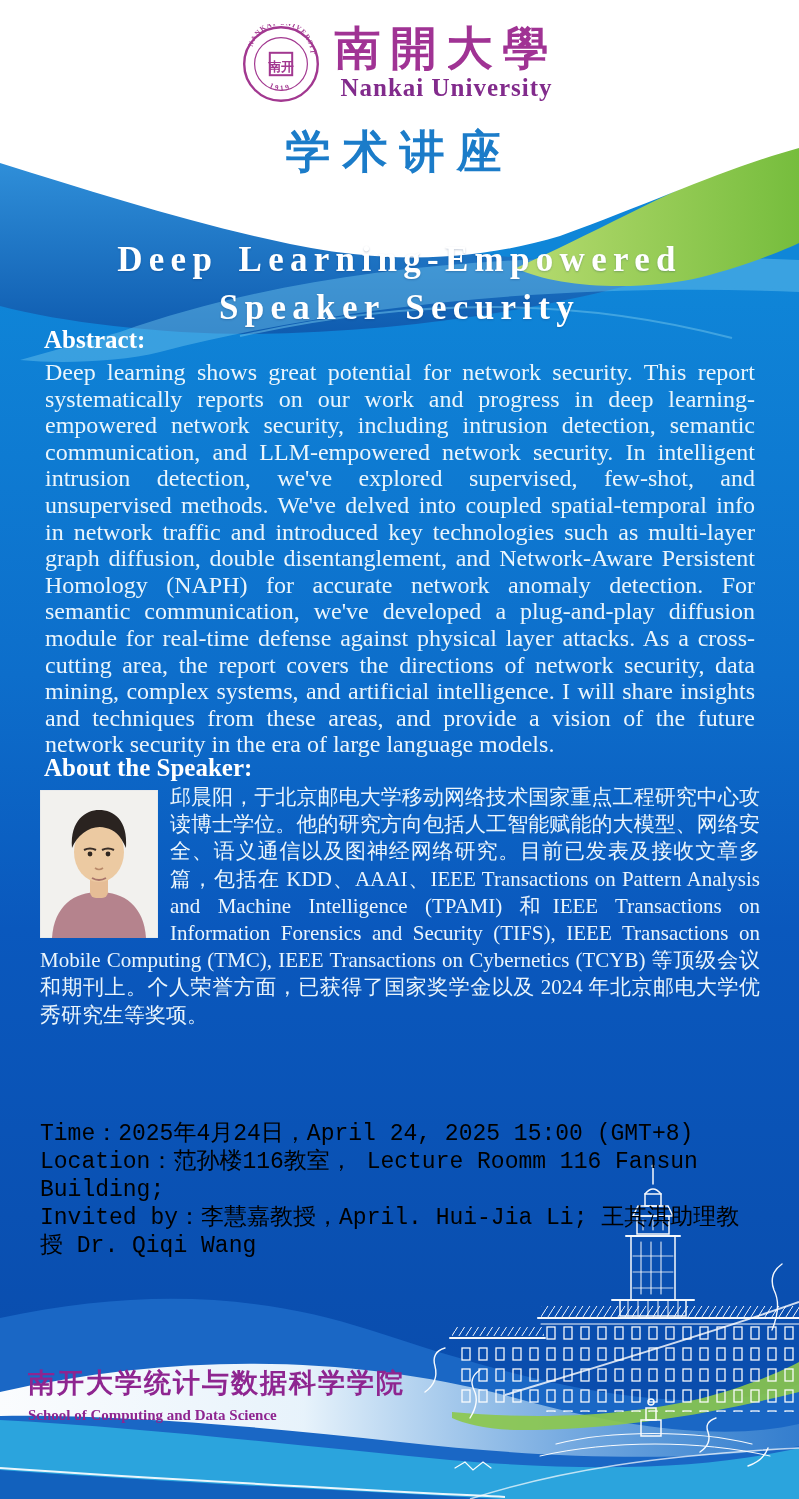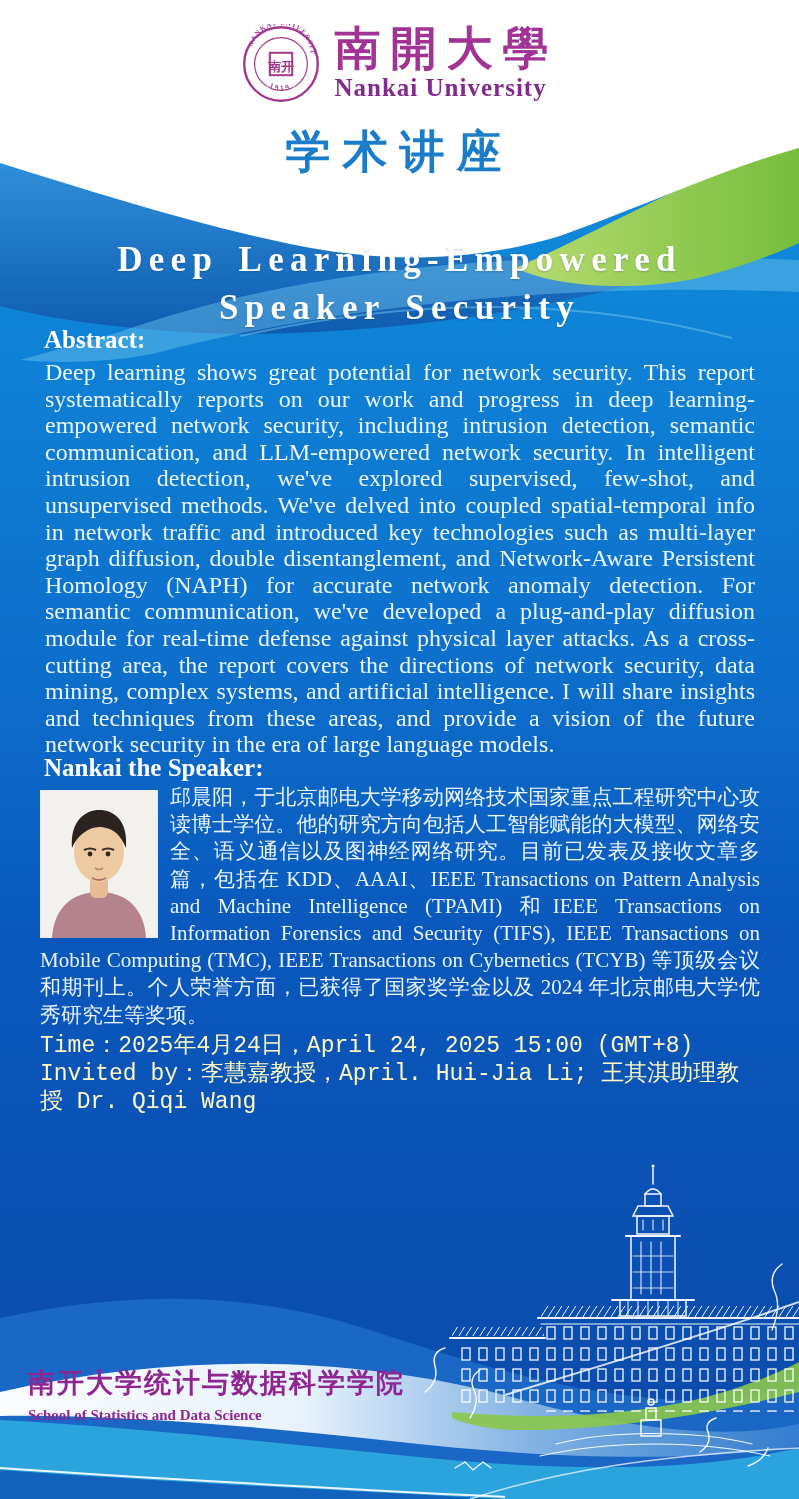--- a/index.html
+++ b/index.html
@@ -3,43 +3,43 @@
 <meta charset="utf-8">
 <style>
   html,body{margin:0;padding:0;}
   .poster{position:relative;width:799px;height:1499px;overflow:hidden;
     font-family:"Liberation Serif","DejaVu Serif",serif;background:#0e86d9;}
   .bg{position:absolute;left:0;top:0;width:799px;height:1499px;z-index:0;}
   .layer{position:absolute;z-index:2;}
 
   
   .logo-row{left:0;top:24px;width:799px;display:flex;justify-content:center;align-items:center;gap:14px;}
-  .logo-txt{display:flex;flex-direction:column;}
+  .logo-txt{display:flex;flex-direction:column;align-items:center;}
   .calligraphy{font-size:46px;font-weight:bold;color:#a03394;letter-spacing:10px;
     font-family:"Liberation Serif","DejaVu Serif",serif;line-height:1;}
   .uni-en{font-size:25px;font-weight:bold;color:#822b8c;letter-spacing:1px;margin-top:2px;
     font-family:"Liberation Serif","DejaVu Serif",serif;}
   .banner{left:0;top:122px;width:799px;text-align:center;font-size:45px;font-weight:bold;
     color:#1b7cc9;letter-spacing:12px;font-family:"Liberation Sans","DejaVu Sans",sans-serif;}
 
   
   .title{left:0;top:236px;width:799px;text-align:center;color:#ffffff;font-weight:bold;
     font-size:35px;line-height:48px;letter-spacing:0.18em;word-spacing:0.15em;
     text-shadow:0 1px 2px rgba(0,40,90,.25);}
 
   
   .block{left:40px;width:720px;color:#eaf5fc;}
   .abstract{top:326px;}
   .h-white{font-size:25px;font-weight:bold;color:#ffffff;margin:0 0 2px 4px;}
   .body-text{font-size:24px;line-height:26.6px;text-align:justify;margin:5px;}
   .speaker{top:754px;}
   .photo{float:left;width:118px;height:148px;margin:6px 12px 4px 0;display:block;}
   .bio{font-size:21px;line-height:27.2px;text-align:justify;margin:0;}
-  .details{top:1032px;font-family:"Liberation Mono","DejaVu Sans Mono",monospace;
-    font-size:23px;line-height:28px;color:#fef9c3;}
+  .details{top:1120px;font-family:"Liberation Mono","DejaVu Sans Mono",monospace;
+    font-size:23px;line-height:28px;color:#000000;}
   .details p{margin:0;}
 
   
   .footer{left:28px;top:1365px;}
   .school-cn{font-size:27px;font-weight:bold;color:#8e2590;letter-spacing:2px;
     font-family:"Liberation Sans","DejaVu Sans",sans-serif;}
   .school-en{font-size:15px;font-weight:bold;color:#8e2590;margin-top:6px;
     font-family:"Liberation Serif","DejaVu Serif",serif;}
 </style>
 </head>
@@ -162,42 +162,43 @@
     <div>Deep Learning-Empowered</div>
     <div>Speaker Security</div>
   </div>
 
   <div class="layer block abstract">
     <p class="h-white">Abstract:</p>
     <p class="body-text">Deep learning shows great potential for network security. This report systematically reports on our work and progress in deep learning-empowered network security, including intrusion detection, semantic communication, and LLM-empowered network security. In intelligent intrusion detection, we've explored supervised, few-shot, and unsupervised methods. We've delved into coupled spatial-temporal info in network traffic and introduced key technologies such as multi-layer graph diffusion, double disentanglement, and Network-Aware Persistent Homology (NAPH) for accurate network anomaly detection. For semantic communication, we've developed a plug-and-play diffusion module for real-time defense against physical layer attacks. As a cross-cutting area, the report covers the directions of network security, data mining, complex systems, and artificial intelligence. I will share insights and techniques from these areas, and provide a vision of the future network security in the era of large language models.</p>
   </div>
 
   <div class="layer block speaker">
-    <p class="h-white">Nankai the Speaker:</p>
+    <p class="h-white">About the Speaker:</p>
     <div>
       <svg class="photo" viewBox="0 0 118 148">
         <rect x="0" y="0" width="118" height="148" fill="#f2f1ee"></rect>
         <rect x="0" y="0" width="118" height="148" fill="none" stroke="#dfe4e8" stroke-width="1"></rect>
         <path d="M12,148 C14,116 34,102 59,102 C84,102 104,116 106,148 Z" fill="#b5838d"></path>
         <rect x="50" y="84" width="18" height="24" rx="6" fill="#e6bd96"></rect>
         <ellipse cx="59" cy="62" rx="25" ry="30" fill="#eccaa2"></ellipse>
         <path d="M32,58 C30,30 46,20 59,20 C74,20 88,30 86,58 C80,44 74,40 66,38 C52,34 38,44 32,58 Z" fill="#2a2320"></path>
         <path d="M44,60 q6,-3 12,0 M62,60 q6,-3 12,0" stroke="#3a2f28" stroke-width="2" fill="none"></path>
         <circle cx="50" cy="64" r="2.4" fill="#2f2620"></circle>
         <circle cx="68" cy="64" r="2.4" fill="#2f2620"></circle>
         <path d="M55,78 q4,3 8,0" stroke="#b98a6a" stroke-width="1.6" fill="none"></path>
         <path d="M52,88 q7,4 14,0" stroke="#a9746a" stroke-width="2" fill="none"></path>
       </svg>
       <p class="bio">邱晨阳，于北京邮电大学移动网络技术国家重点工程研究中心攻读博士学位。他的研究方向包括人工智能赋能的大模型、网络安全、语义通信以及图神经网络研究。目前已发表及接收文章多篇，包括在 KDD、AAAI、IEEE Transactions on Pattern Analysis and Machine Intelligence (TPAMI) 和IEEE Transactions on Information Forensics and Security (TIFS), IEEE Transactions on Mobile Computing (TMC), IEEE Transactions on Cybernetics (TCYB) 等顶级会议和期刊上。个人荣誉方面，已获得了国家奖学金以及 2024 年北京邮电大学优秀研究生等奖项。</p>
     </div>
   </div>
 
   <div class="layer block details">
     <p>Time：2025年4月24日，April 24, 2025 15:00 (GMT+8)</p>
+    <p>Location：范孙楼116教室， Lecture Roomm 116 Fansun Building;</p>
     <p>Invited by：李慧嘉教授，April. Hui-Jia Li; 王其淇助理教授  Dr. Qiqi Wang</p>
   </div>
 
   <div class="layer footer">
     <div class="school-cn">南开大学统计与数据科学学院</div>
-    <div class="school-en">School of Statistics and Data Science</div>
+    <div class="school-en">School of Computing and Data Science</div>
   </div>
 
 </div>
 
 </body></html>

